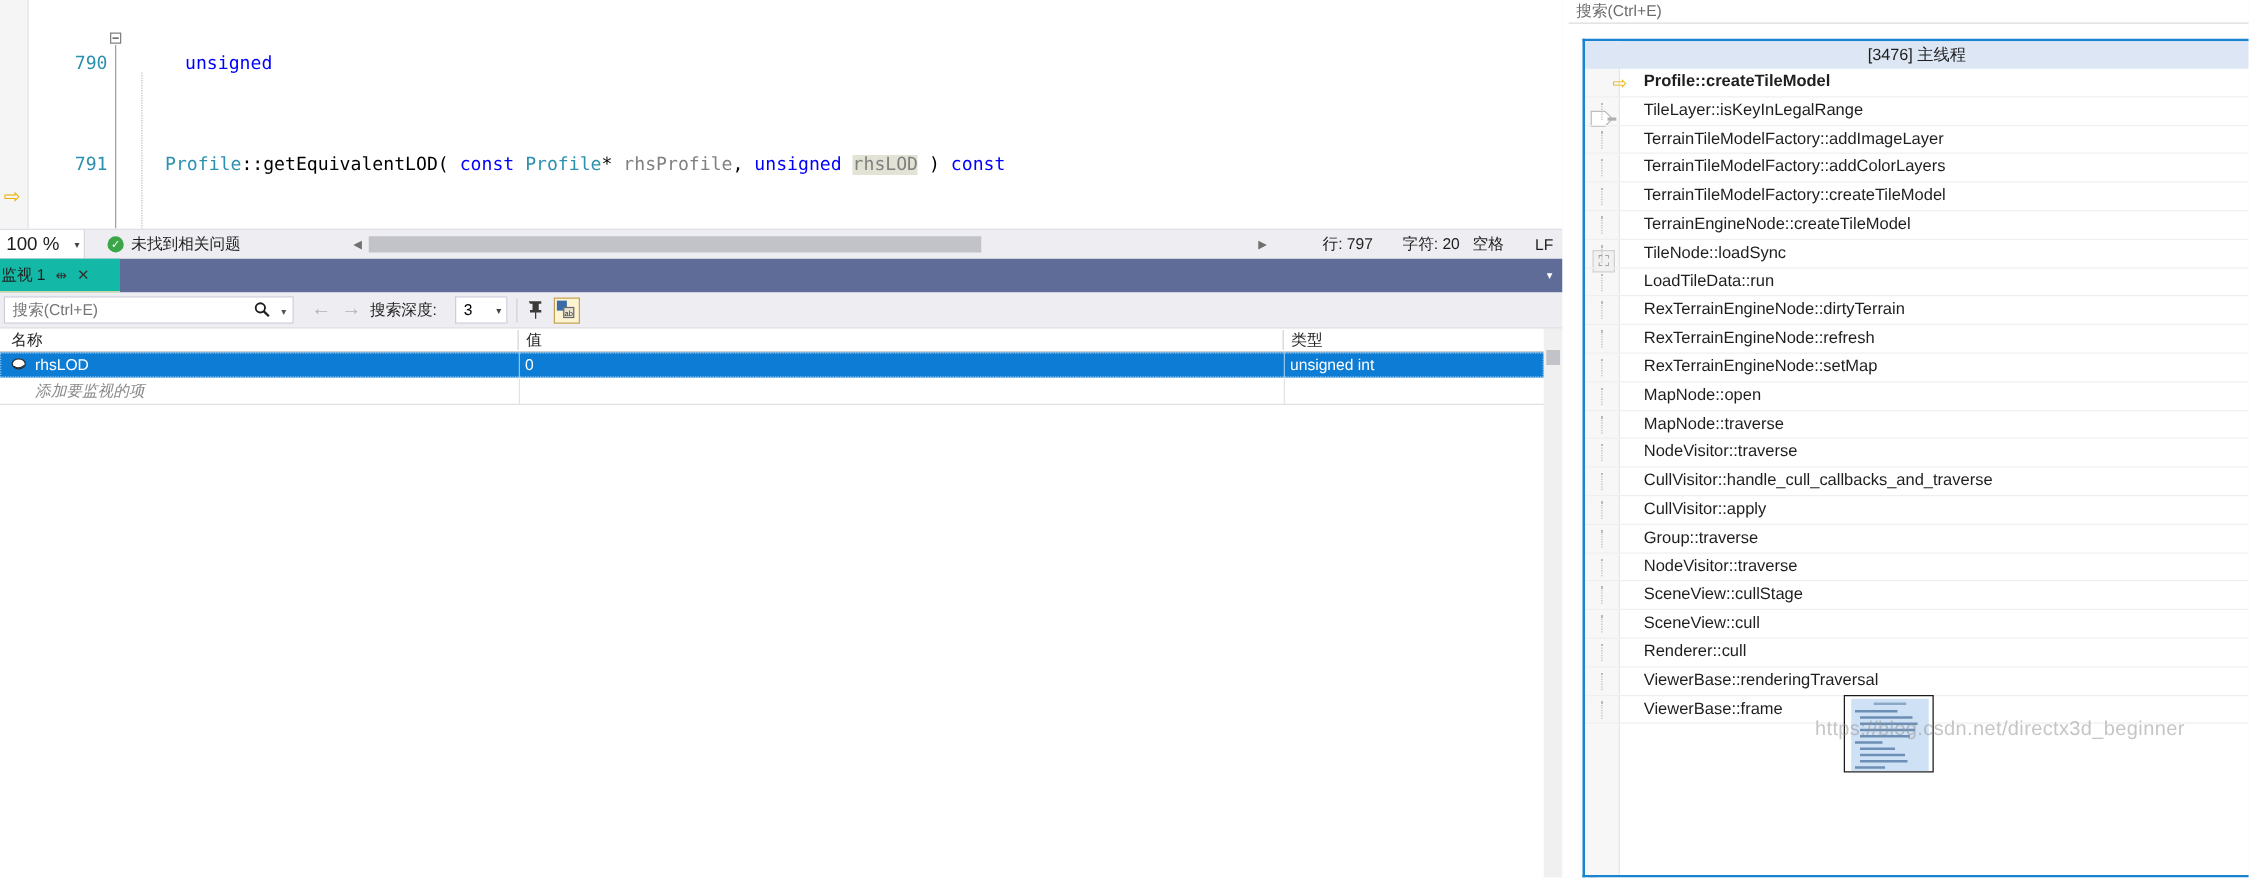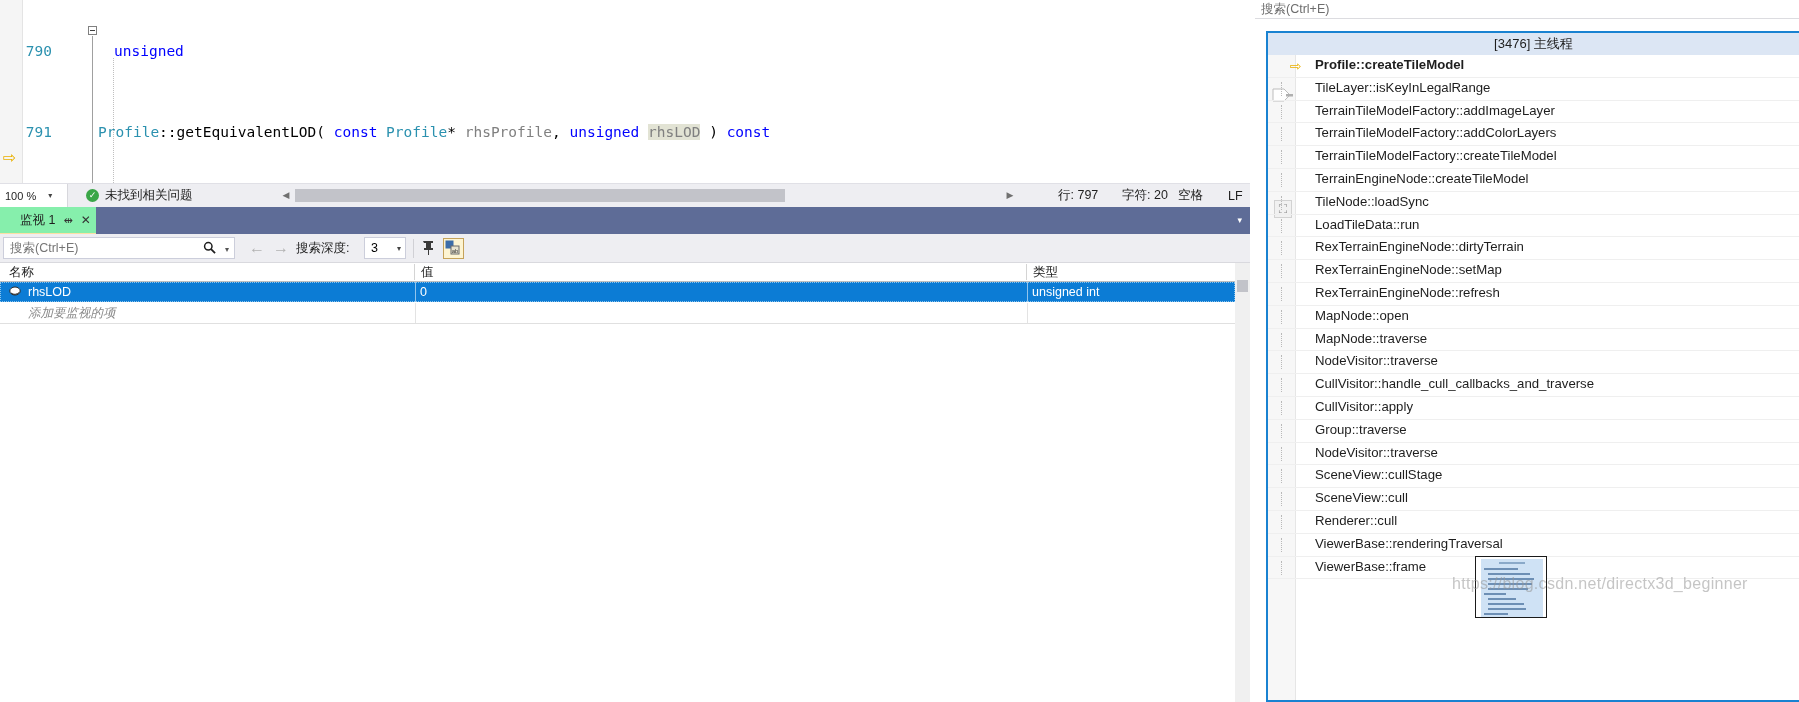--- a/index.html
+++ b/index.html
@@ -41,20 +41,21 @@
     font-family: "DejaVu Sans Mono", "Liberation Mono", monospace;
     font-size: 14.5px;
     line-height: 20.4px;
     white-space: pre;
   }
   .code-line {
     position: relative;
     height: 20.4px;
     display: block;
     white-space: pre;
+    padding-left: 34px;
   }
   .ln {
     display: inline-block;
     width: 52px;
     text-align: right;
     color: #2b91af;
     font-size: 14.5px;
     margin-right: 14px;
   }
   .code-body { color: #000000; }
@@ -109,21 +110,21 @@
     color: #1e1e1e;
   }
   #zoom-box {
     position: absolute; left: 0; top: 0;
     width: 68px; height: 23px;
     background: #ffffff;
     border-right: 1px solid #d7d7dc;
     box-sizing: border-box;
     display: flex; align-items: center;
   }
-  #zoom-value { margin-left: 5px; font-size: 11px; }
+  #zoom-value { margin-left: 5px; font-size: 15px; }
   #zoom-caret { margin-left: 12px; font-size: 8px; color: #444; }
   #problems {
     position: absolute; left: 86px; top: 0;
     height: 23px; display: flex; align-items: center;
   }
   #ok-icon {
     width: 13px; height: 13px; border-radius: 50%;
     background: #3aa648; color: #fff;
     font-size: 9px; line-height: 13px; text-align: center;
     margin-right: 6px;
@@ -165,25 +166,25 @@
     background: #ffffff;
   }
   #watch-tabstrip {
     position: absolute; left: 0; top: 0;
     width: 1250px; height: 27px;
     background: #5e6c97;
   }
   #watch-tab {
     position: absolute; left: 0; top: 0;
     width: 96px; height: 27px;
-    background: #86efac;
+    background: #14b8a6;
     border-bottom: 1px solid #fcdfa6;
     display: flex; align-items: center;
     box-sizing: border-box;
-    padding-left: 20px;
+    padding-left: 1px;
     font-size: 12.5px;
     color: #1e1e1e;
   }
   #watch-tab-pin {
     margin-left: 8px; font-size: 11px; color: #333;
   }
   #watch-tab-close {
     margin-left: 8px; font-size: 12px; color: #333;
   }
   #tabstrip-caret {
@@ -691,25 +692,25 @@
           <div class="cs-row">
             <span class="cs-tick"></span>
             <span class="cs-label">LoadTileData::run</span>
           </div>
           <div class="cs-row">
             <span class="cs-tick"></span>
             <span class="cs-label">RexTerrainEngineNode::dirtyTerrain</span>
           </div>
           <div class="cs-row">
             <span class="cs-tick"></span>
+            <span class="cs-label">RexTerrainEngineNode::refresh</span>
+          </div>
+          <div class="cs-row">
+            <span class="cs-tick"></span>
             <span class="cs-label">RexTerrainEngineNode::setMap</span>
-          </div>
-          <div class="cs-row">
-            <span class="cs-tick"></span>
-            <span class="cs-label">RexTerrainEngineNode::refresh</span>
           </div>
           <div class="cs-row">
             <span class="cs-tick"></span>
             <span class="cs-label">MapNode::open</span>
           </div>
           <div class="cs-row">
             <span class="cs-tick"></span>
             <span class="cs-label">MapNode::traverse</span>
           </div>
           <div class="cs-row">

